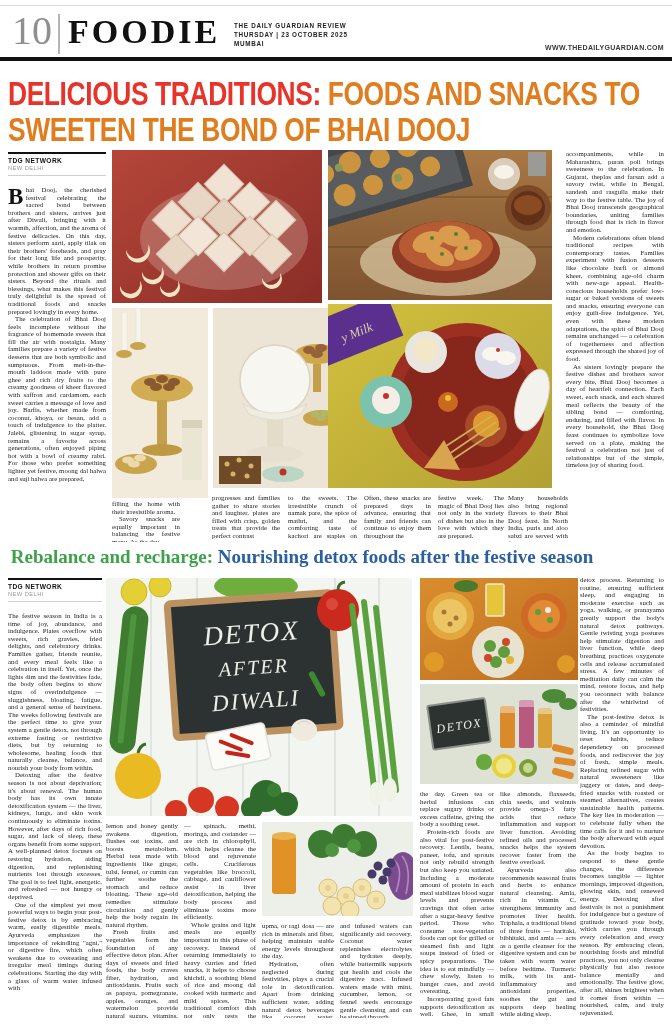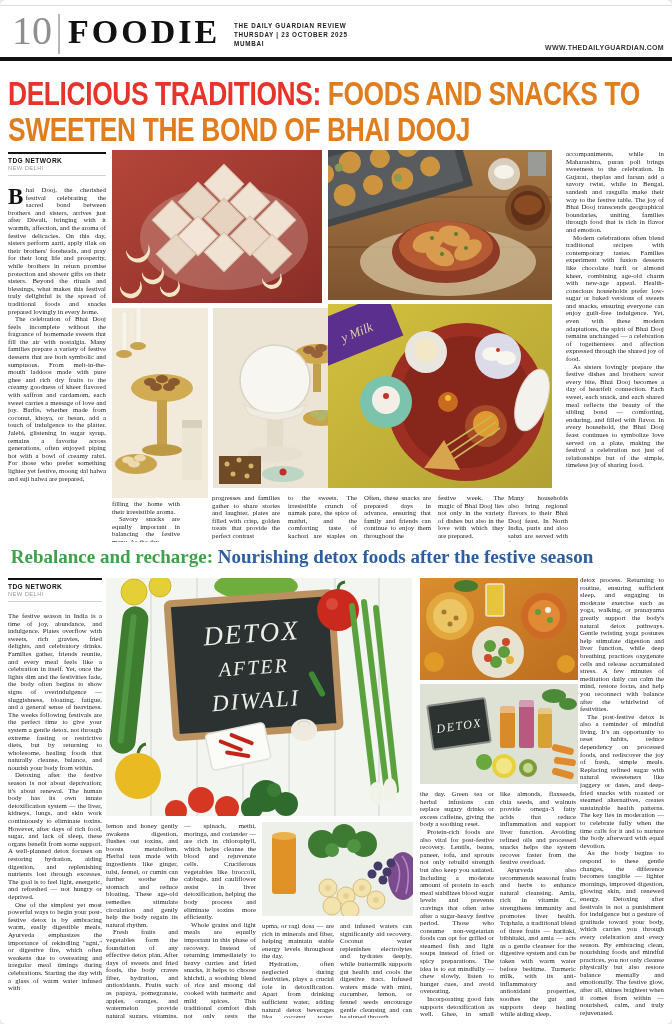--- a/index.html
+++ b/index.html
@@ -1,18 +1,18 @@
 <!DOCTYPE html>
 <html><head>
 <meta charset="utf-8">
 <title>The Daily Guardian Review — Foodie</title>
 <style>
   html,body{margin:0;padding:0;background:#e9e9e9;}
   .page{position:relative;width:672px;height:1024px;margin:0 auto;background:#ffffff;
-        font-family:"Liberation Serif",serif;color:#1c1c1c;overflow:hidden;border-radius:6px;}
+        font-family:"Liberation Serif",serif;color:#1c1c1c;overflow:hidden;}
   .abs{position:absolute;}
   .ovh{overflow:hidden;}
 
   
   .rule-top{left:0;top:5px;width:672px;height:1px;background:#dcdcdc;}
   .m-num{left:12px;top:10px;font-size:40px;line-height:42px;color:#8f8f8f;font-weight:400;}
   .m-div{left:58px;top:14px;width:2px;height:40px;background:#b5b5b5;}
   .m-title{left:68px;top:12px;font-size:34px;line-height:40px;font-weight:700;letter-spacing:3px;color:#111;}
   .m-info{left:234px;top:21px;font-family:"Liberation Sans",sans-serif;font-size:6.3px;
           font-weight:bold;letter-spacing:.7px;line-height:9px;color:#222;}

